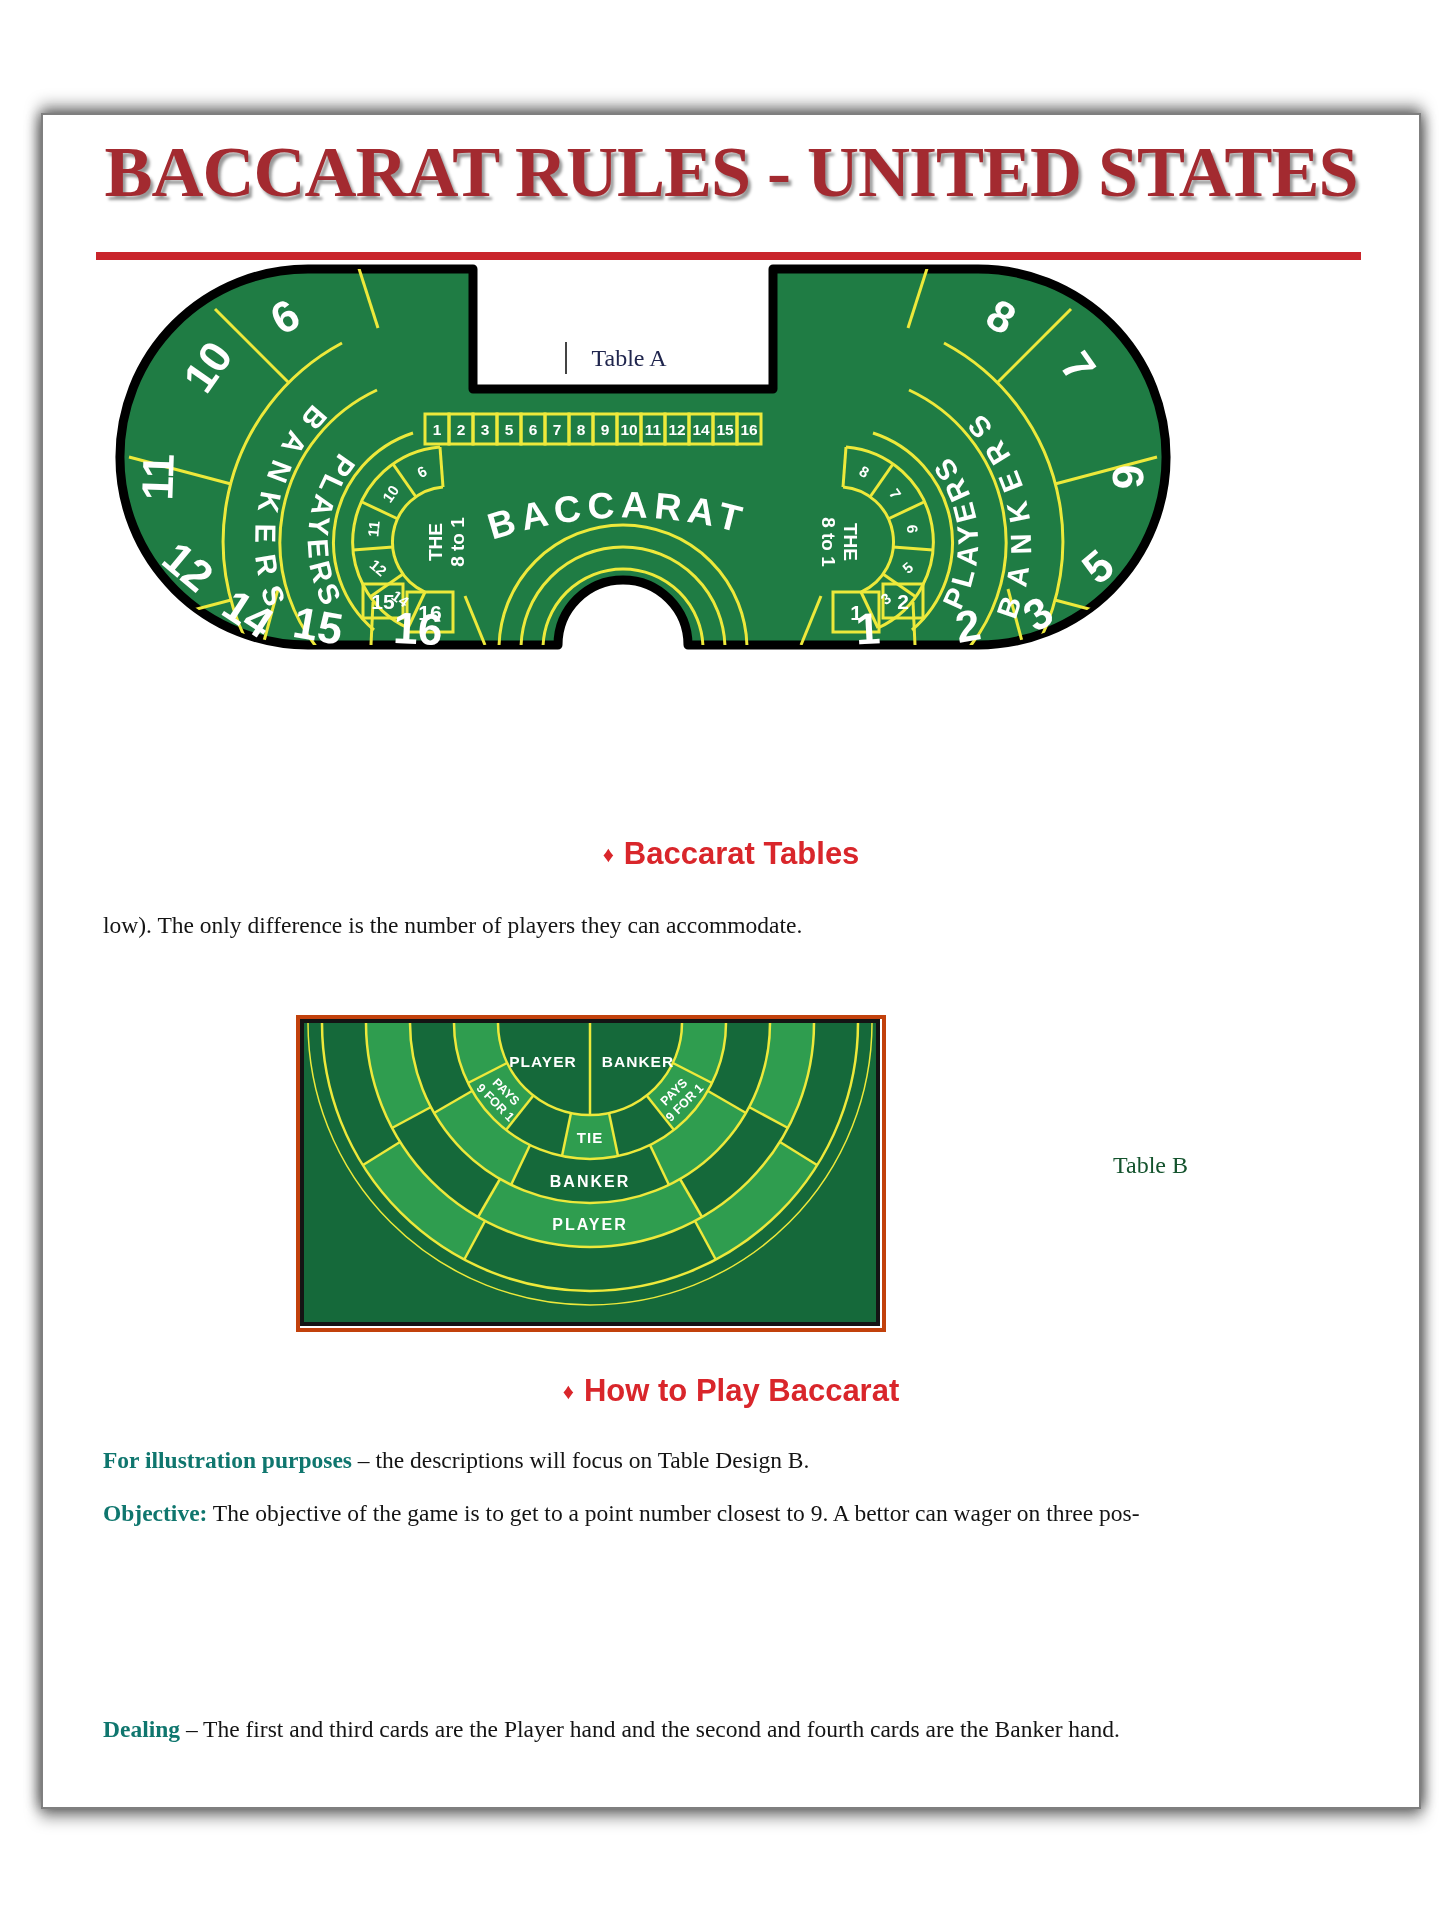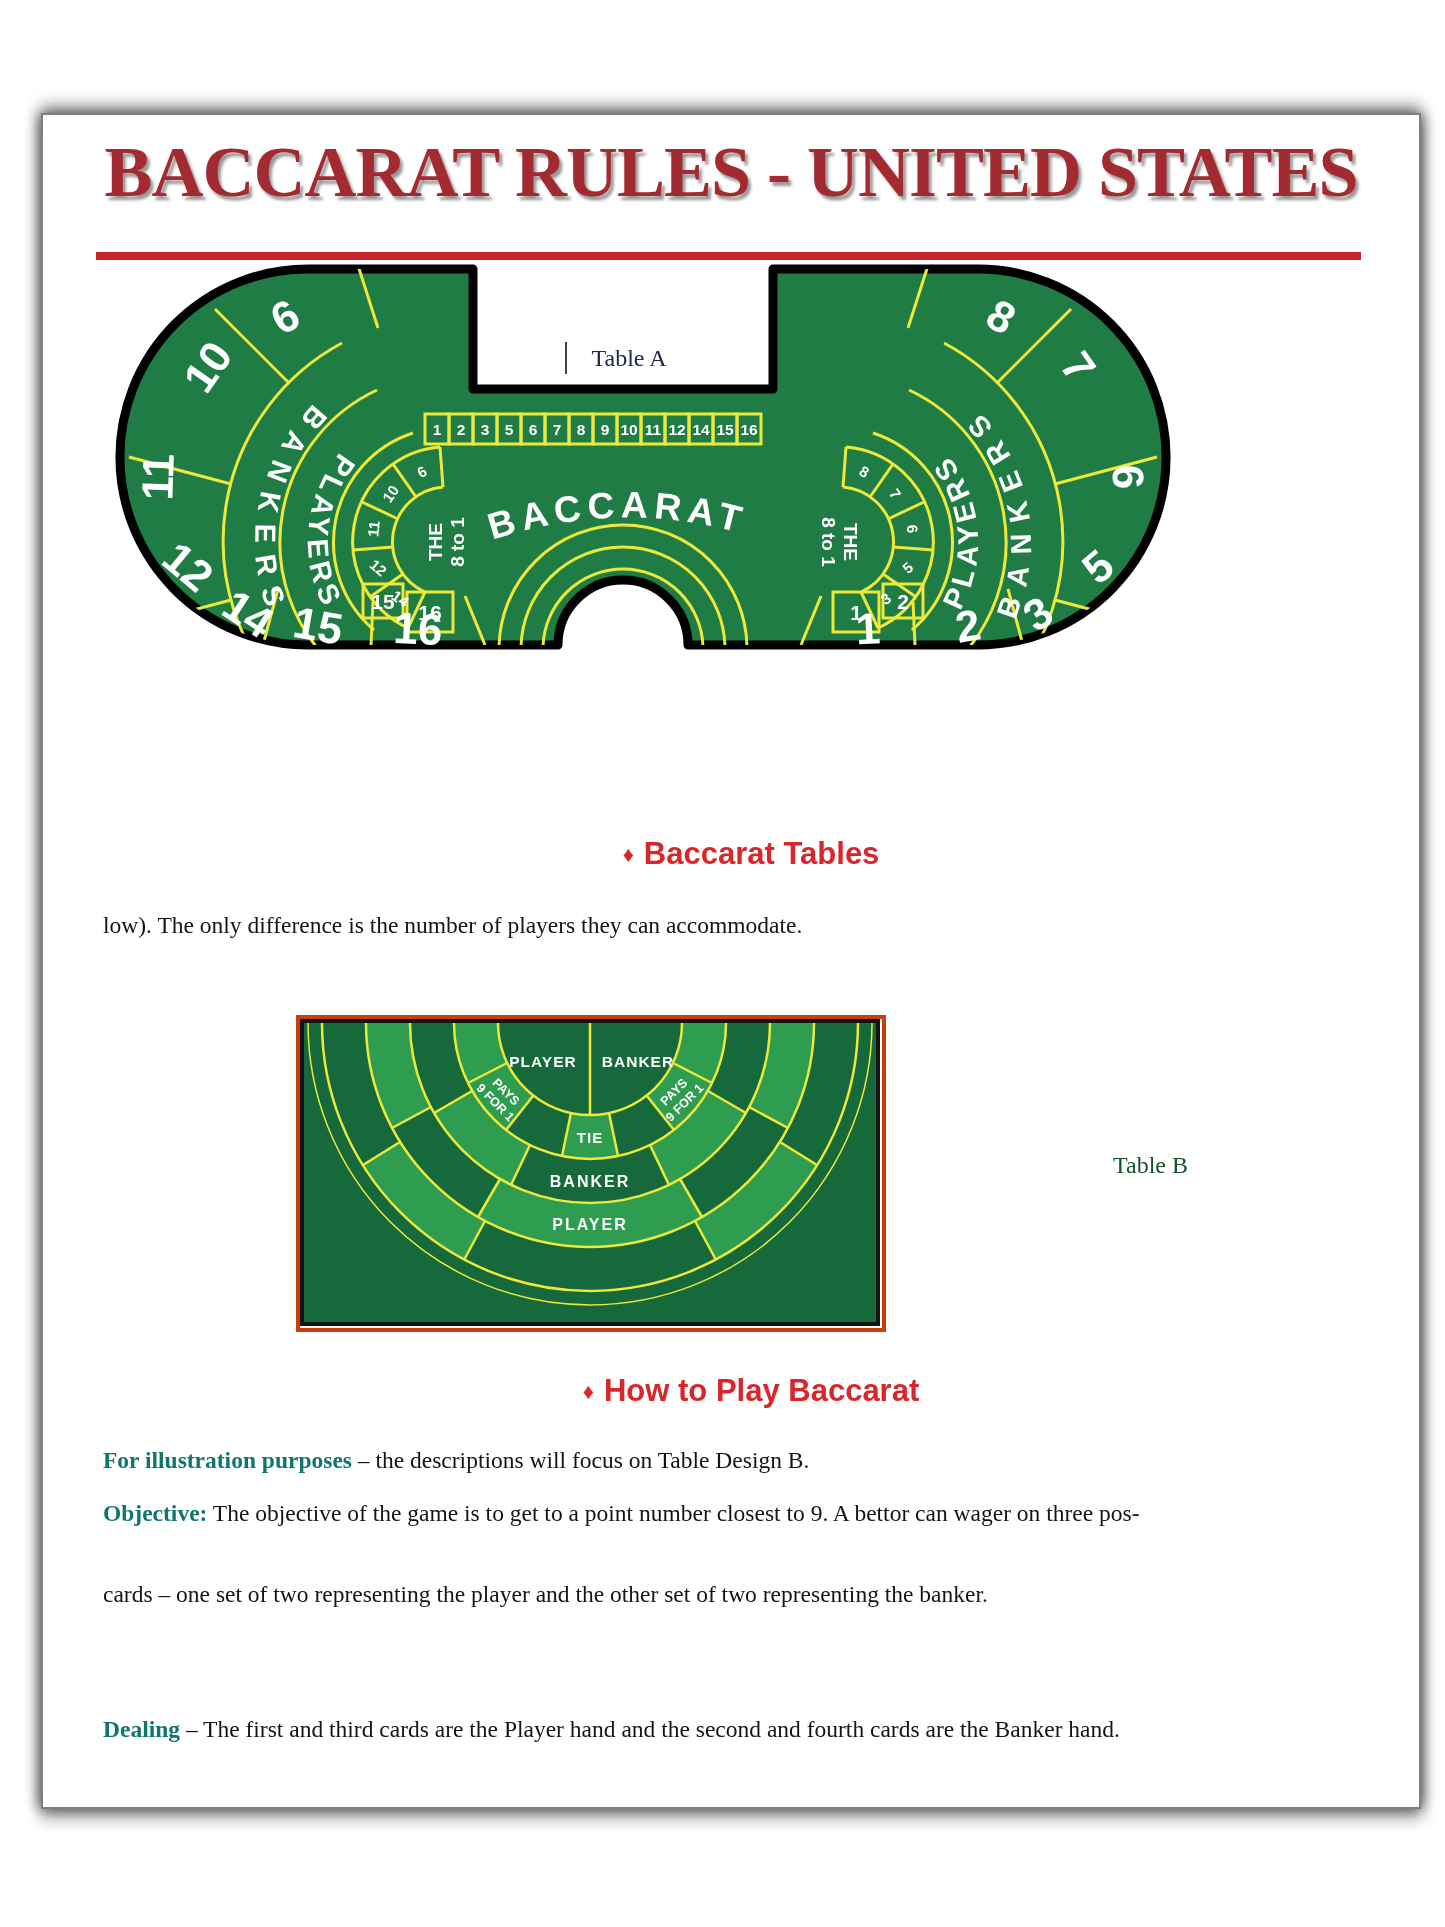--- a/index.html
+++ b/index.html
@@ -6,21 +6,21 @@
     font-family:"Liberation Serif",serif;}
   .page{position:absolute;left:41px;top:113px;width:1376px;height:1692px;background:#fff;
     border:2px solid #7f7f7f;box-shadow:0 -7px 14px 1px rgba(0,0,0,.40),0 8px 14px 1px rgba(0,0,0,.40),
     -5px 0 10px rgba(0,0,0,.18),5px 0 10px rgba(0,0,0,.18);}
   .title{position:absolute;top:16px;left:0;width:100%;text-align:center;
     font-family:"Liberation Serif",serif;font-weight:bold;font-size:72px;letter-spacing:-1px;
     color:#A32A30;text-shadow:3px 4px 3px #999;white-space:nowrap;}
   .rule{position:absolute;left:53px;top:137px;width:1265px;height:8px;background:#C9252B;}
   .svgwrap{position:absolute;}
   .h-red{position:absolute;left:0;width:100%;text-align:center;color:#D9262B;
-    font-family:"Liberation Sans",sans-serif;font-weight:bold;font-size:31px;white-space:nowrap;padding-left:20px;}
+    font-family:"Liberation Sans",sans-serif;font-weight:bold;font-size:31px;white-space:nowrap;}
   .h-red .dia{font-size:22px;vertical-align:2px;margin-right:10px;}
   .para{position:absolute;left:60px;width:1280px;font-size:23.5px;line-height:35px;color:#141414;
     white-space:nowrap;}
   .lead{color:#0f766e;font-weight:bold;}
   .tb-label{position:absolute;font-size:24px;color:#14532d;}
   svg text{font-family:"Liberation Sans",sans-serif;font-weight:bold;fill:#fff;}
   svg .serif{font-family:"Liberation Serif",serif;font-weight:normal;fill:#20264E;}
 </style>
 </head>
 <body>
@@ -282,20 +282,19 @@
 
   <div class="para" style="top:1328px">
     <span class="lead">For illustration purposes</span><span> – the descriptions will focus on Table Design B.</span>
   </div>
 
   <div class="para" style="top:1381px">
     <div><span class="lead">Objective:</span><span>  The objective of the game is to get to a point number closest to 9.  A bettor can wager on three pos-</span></div>
   </div>
 
   <div class="para" style="top:1462px">
-    <div>cards – one set of two representing the player and the other set of two representing the banker.</div>
   </div>
 
   <div class="para" style="top:1597px">
     <span class="lead">Dealing</span><span> – The first and third cards are the Player hand and the second and fourth cards are the Banker hand.</span>
   </div>
 
 </div>
 
 </body></html>

